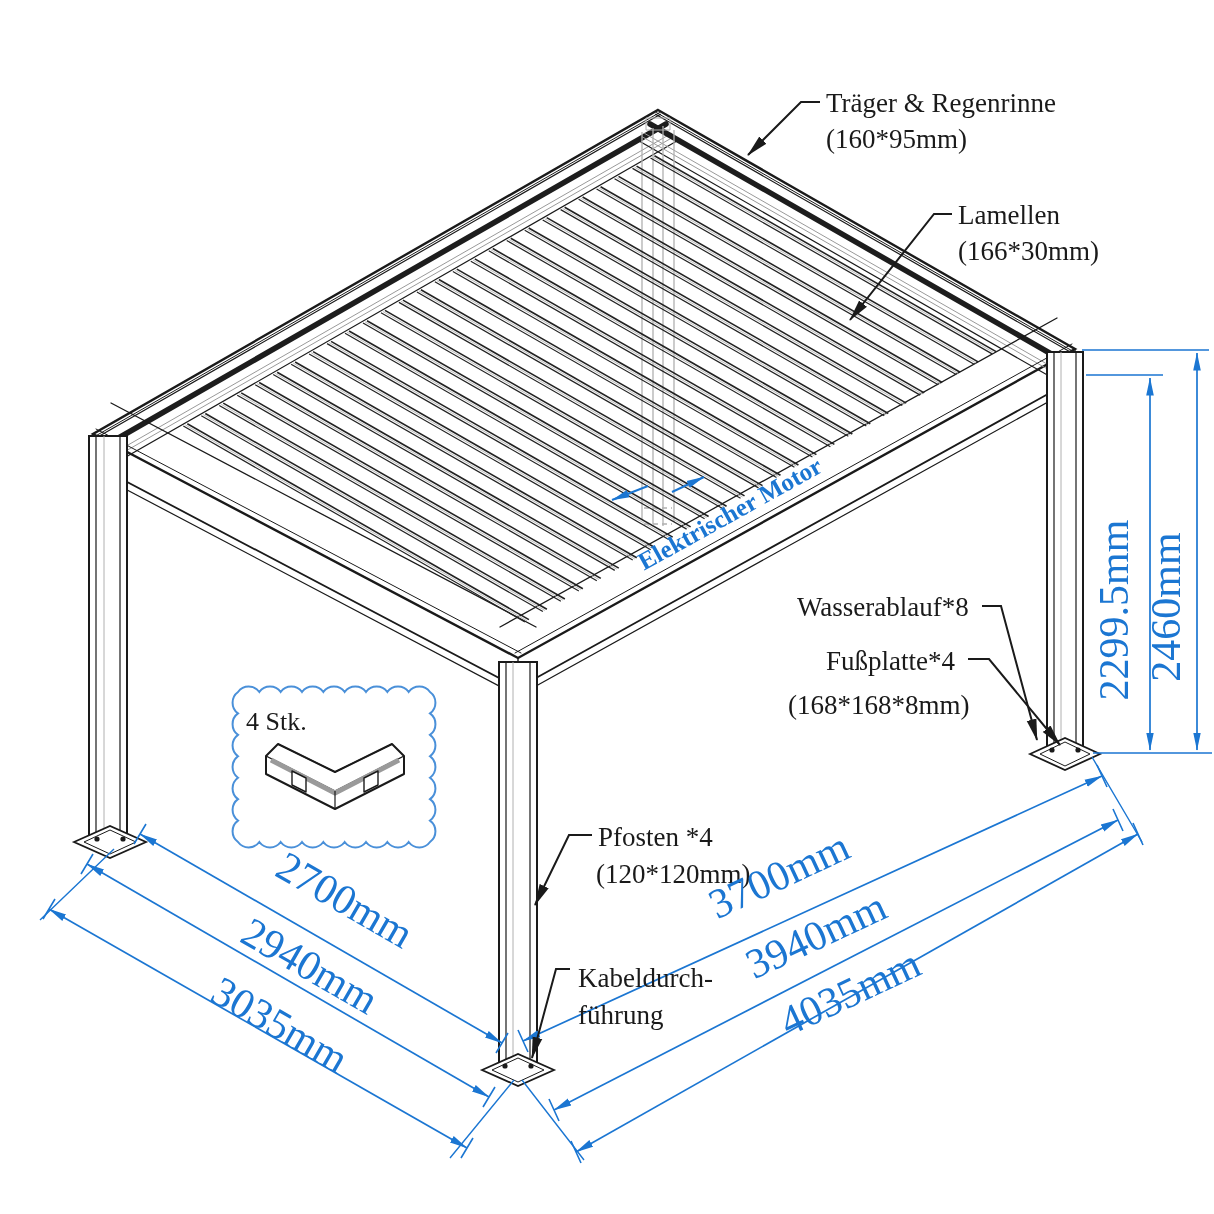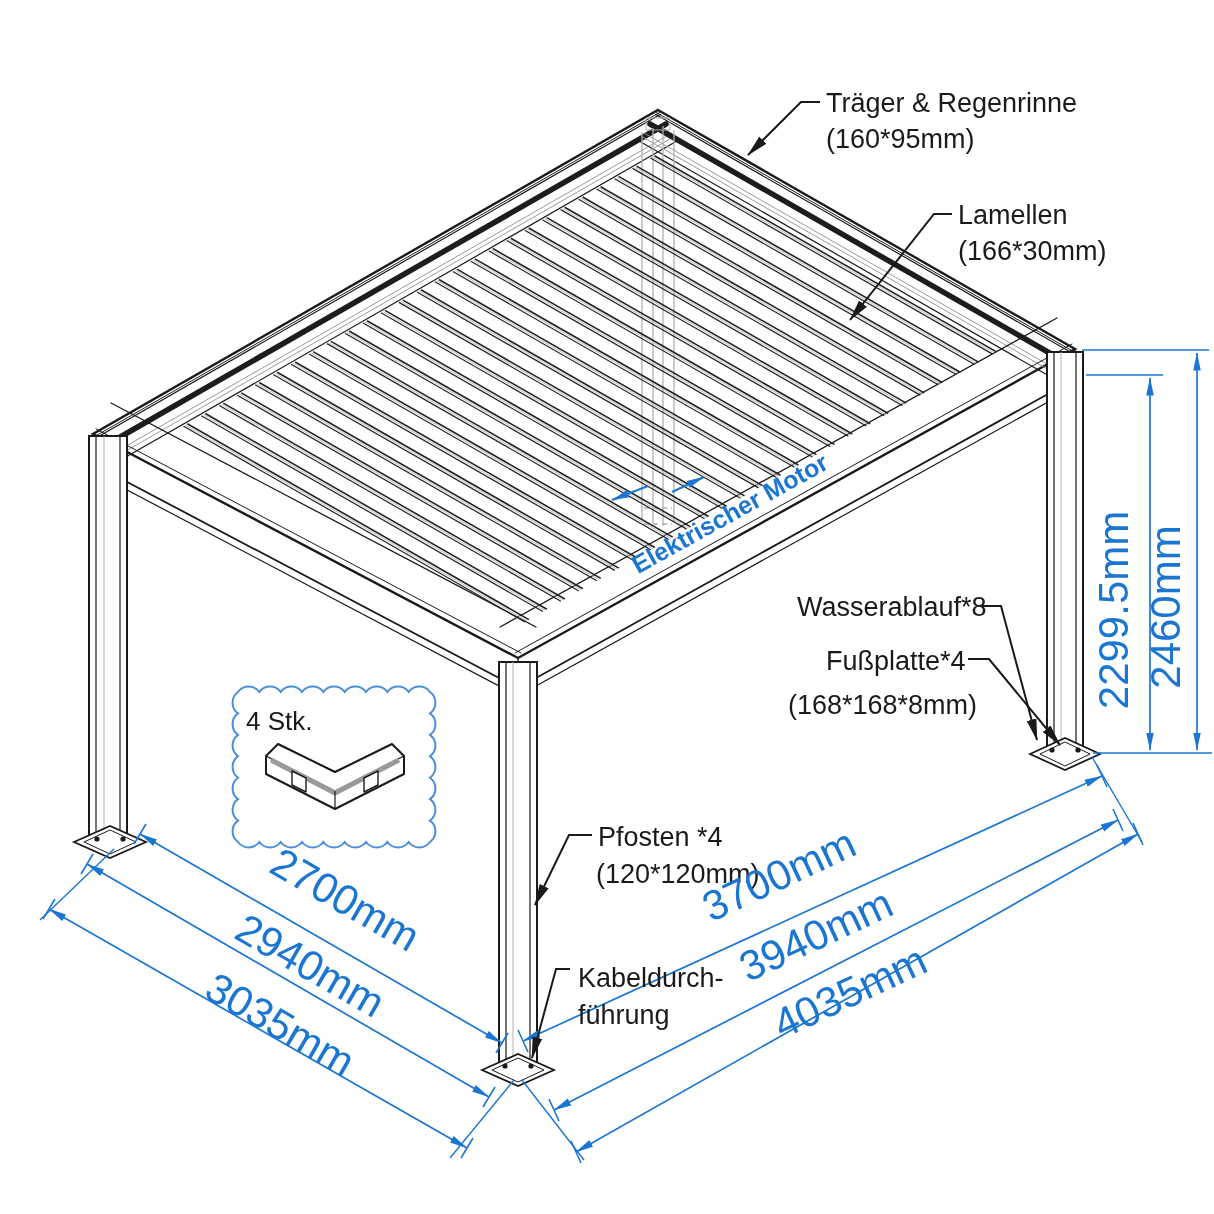--- a/index.html
+++ b/index.html
@@ -1,18 +1,18 @@
 <!DOCTYPE html>
 <html><head>
 <meta charset="utf-8">
 <style>
   html,body{margin:0;padding:0;background:#ffffff;}
   .canvas{
     width:1214px;height:1214px;background:#ffffff;position:relative;overflow:hidden;
-    font-family:Liberation Sans, sans-serif;
+    font-family:Liberation Serif, serif;
   }
   svg{display:block;}
   .lbl{font-size:27px;fill:#1a1a1a;}
   .dim{font-size:42px;fill:#1b76d2;}
   .motor{font-size:25px;font-weight:600;fill:#1b76d2;}
   .qty{font-size:26px;fill:#1a1a1a;}
 </style>
 </head>
 <body>
 

